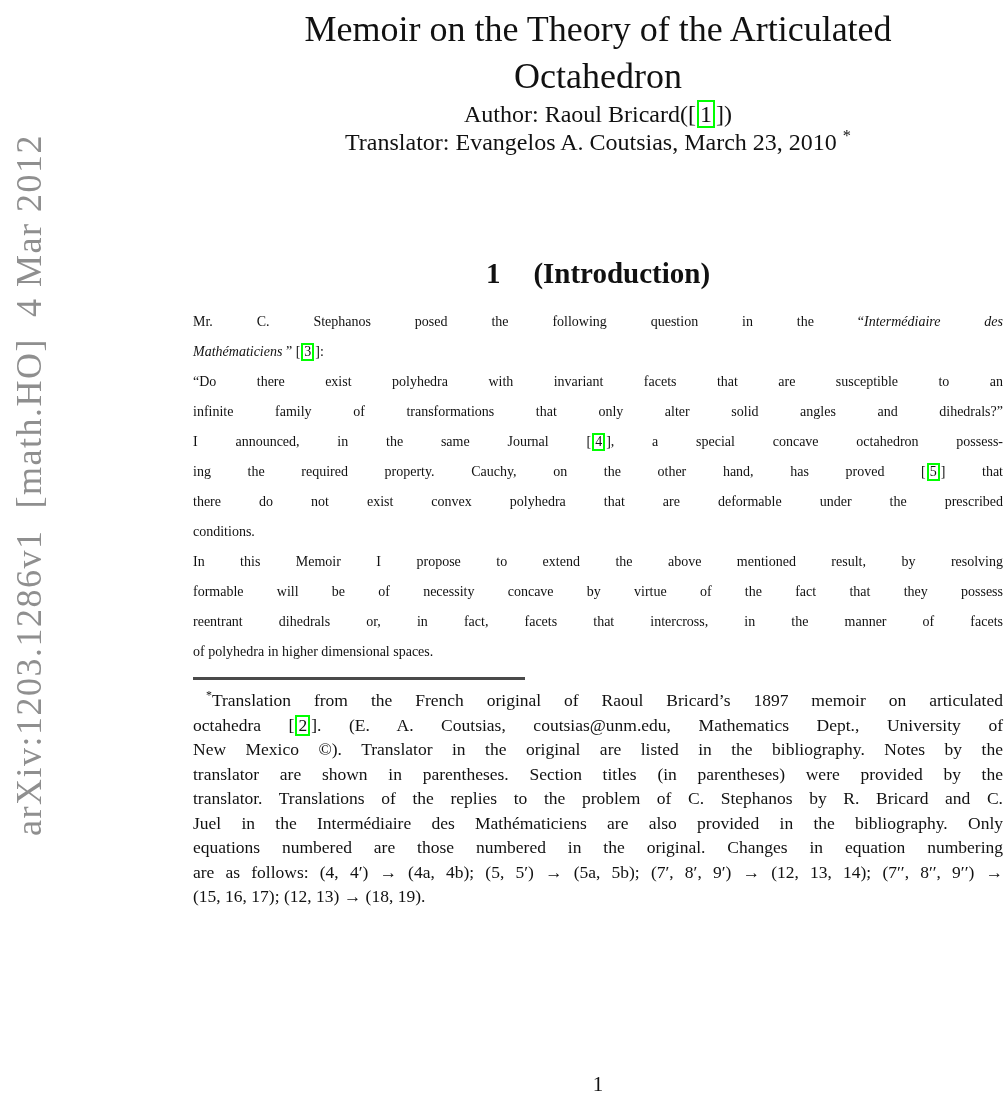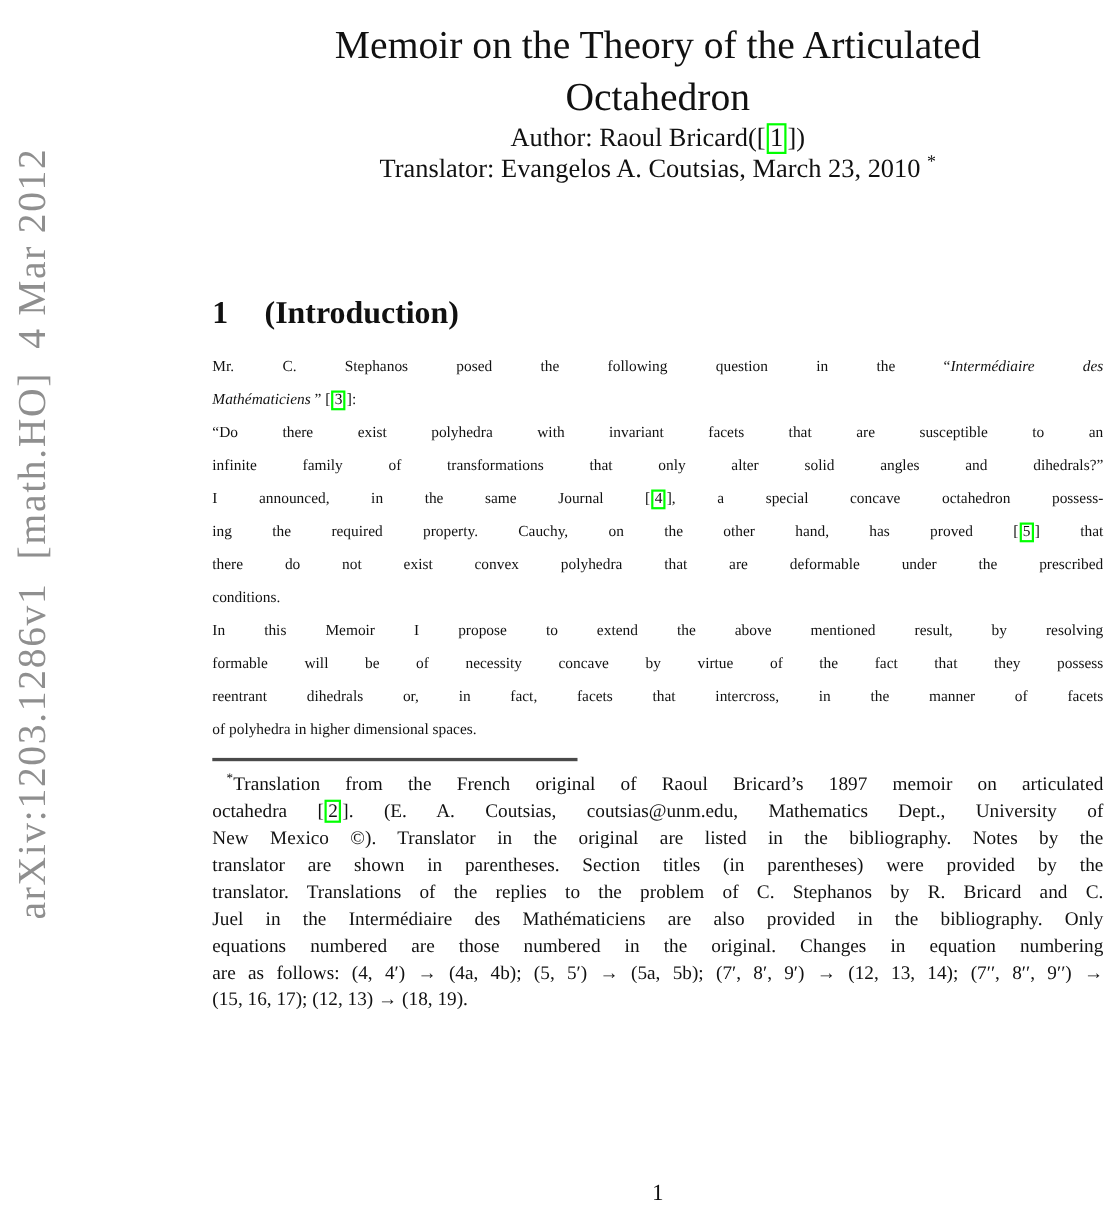--- a/index.html
+++ b/index.html
@@ -17,21 +17,21 @@
     left:8px;top:836px;
     transform:rotate(-90deg);
     transform-origin:left top;
     font-size:36px;
     letter-spacing:1.5px;
     white-space:pre;
     color:#8f8f8f;
   }
   .content{
     position:absolute;
-    left:193px;top:12px;
+    left:193px;top:0;
     width:810px;
   }
   .title{
     margin:6px 0 0 0;
     text-align:center;
     font-size:36px;
     line-height:47px;
     font-weight:normal;
   }
   .byline{
@@ -40,20 +40,21 @@
     line-height:28px;
   }
   .author{}
   .translator{text-align:center;}
   sup{font-size:68%;line-height:0;}
   .heading{
     margin:100px 0 0 0;
     font-size:29px;
     font-weight:bold;
     line-height:34px;
+    text-align:center;
   }
   .secnum{margin-right:33px;}
   .bodytext{
     margin-top:17px;
     font-size:14px;
     line-height:30px;
   }
   .tline{text-align:left;}
   .tline.just{text-align:justify;text-align-last:justify;}
   .it{font-style:italic;}

